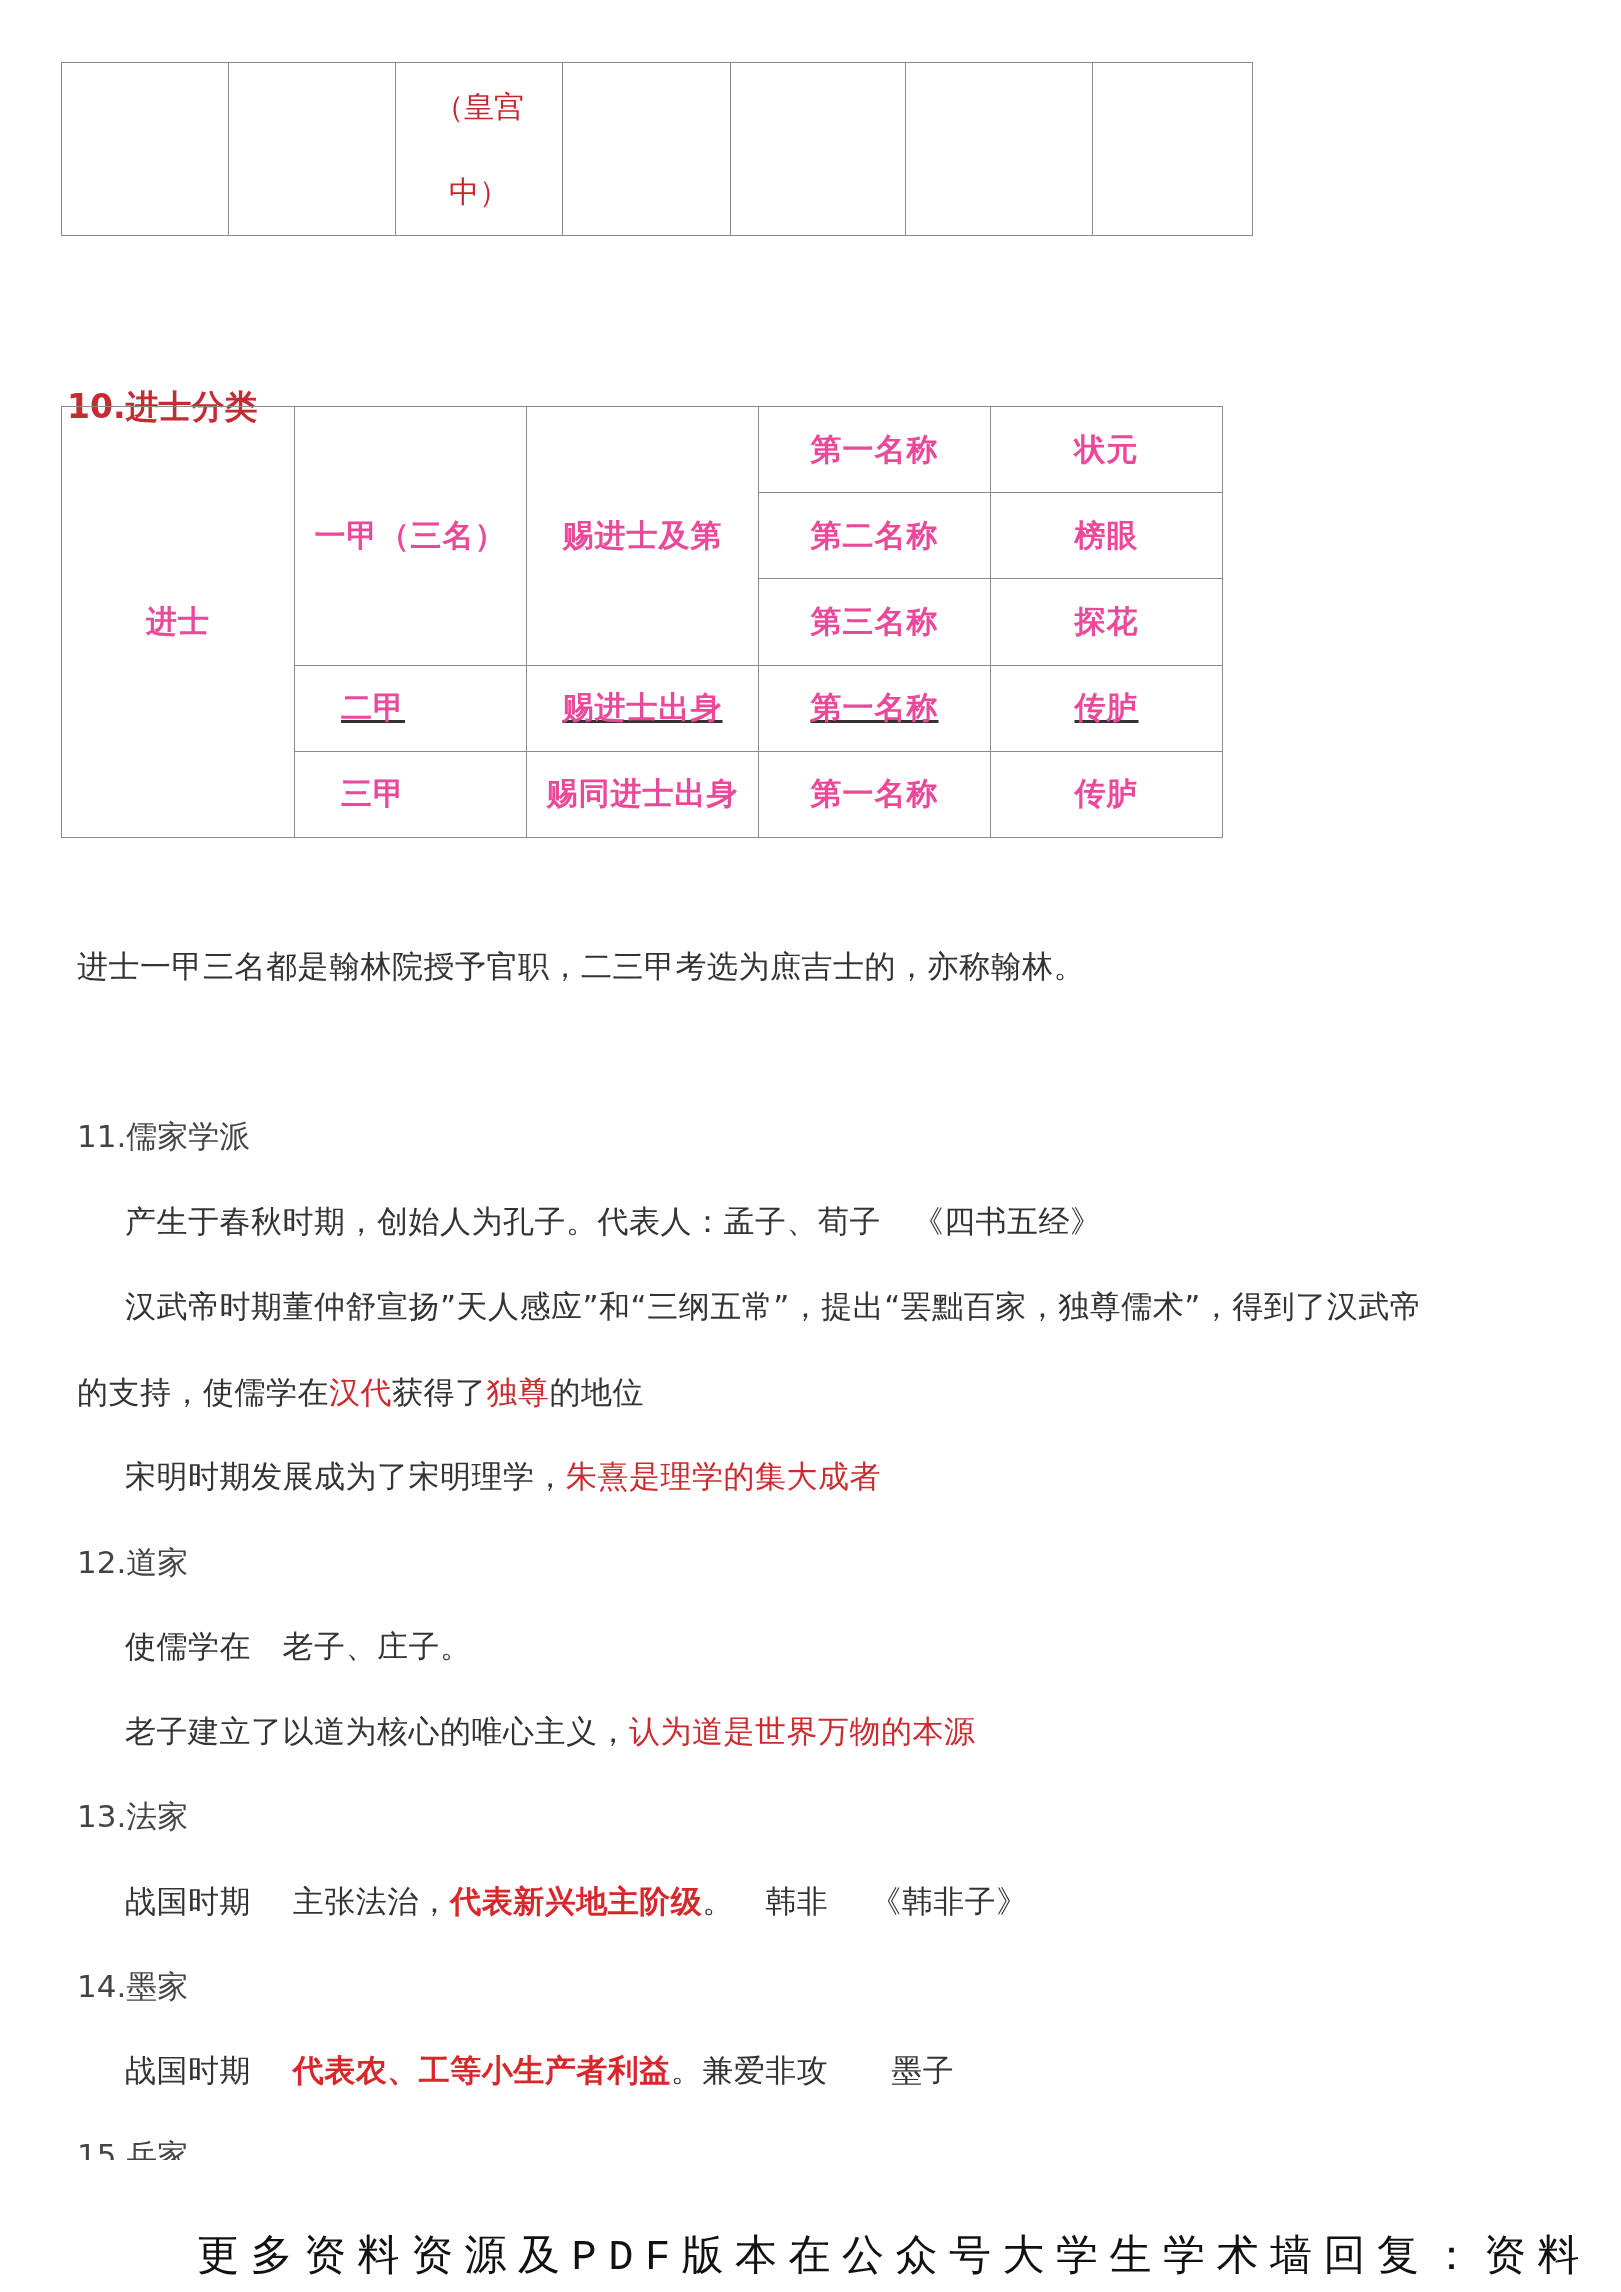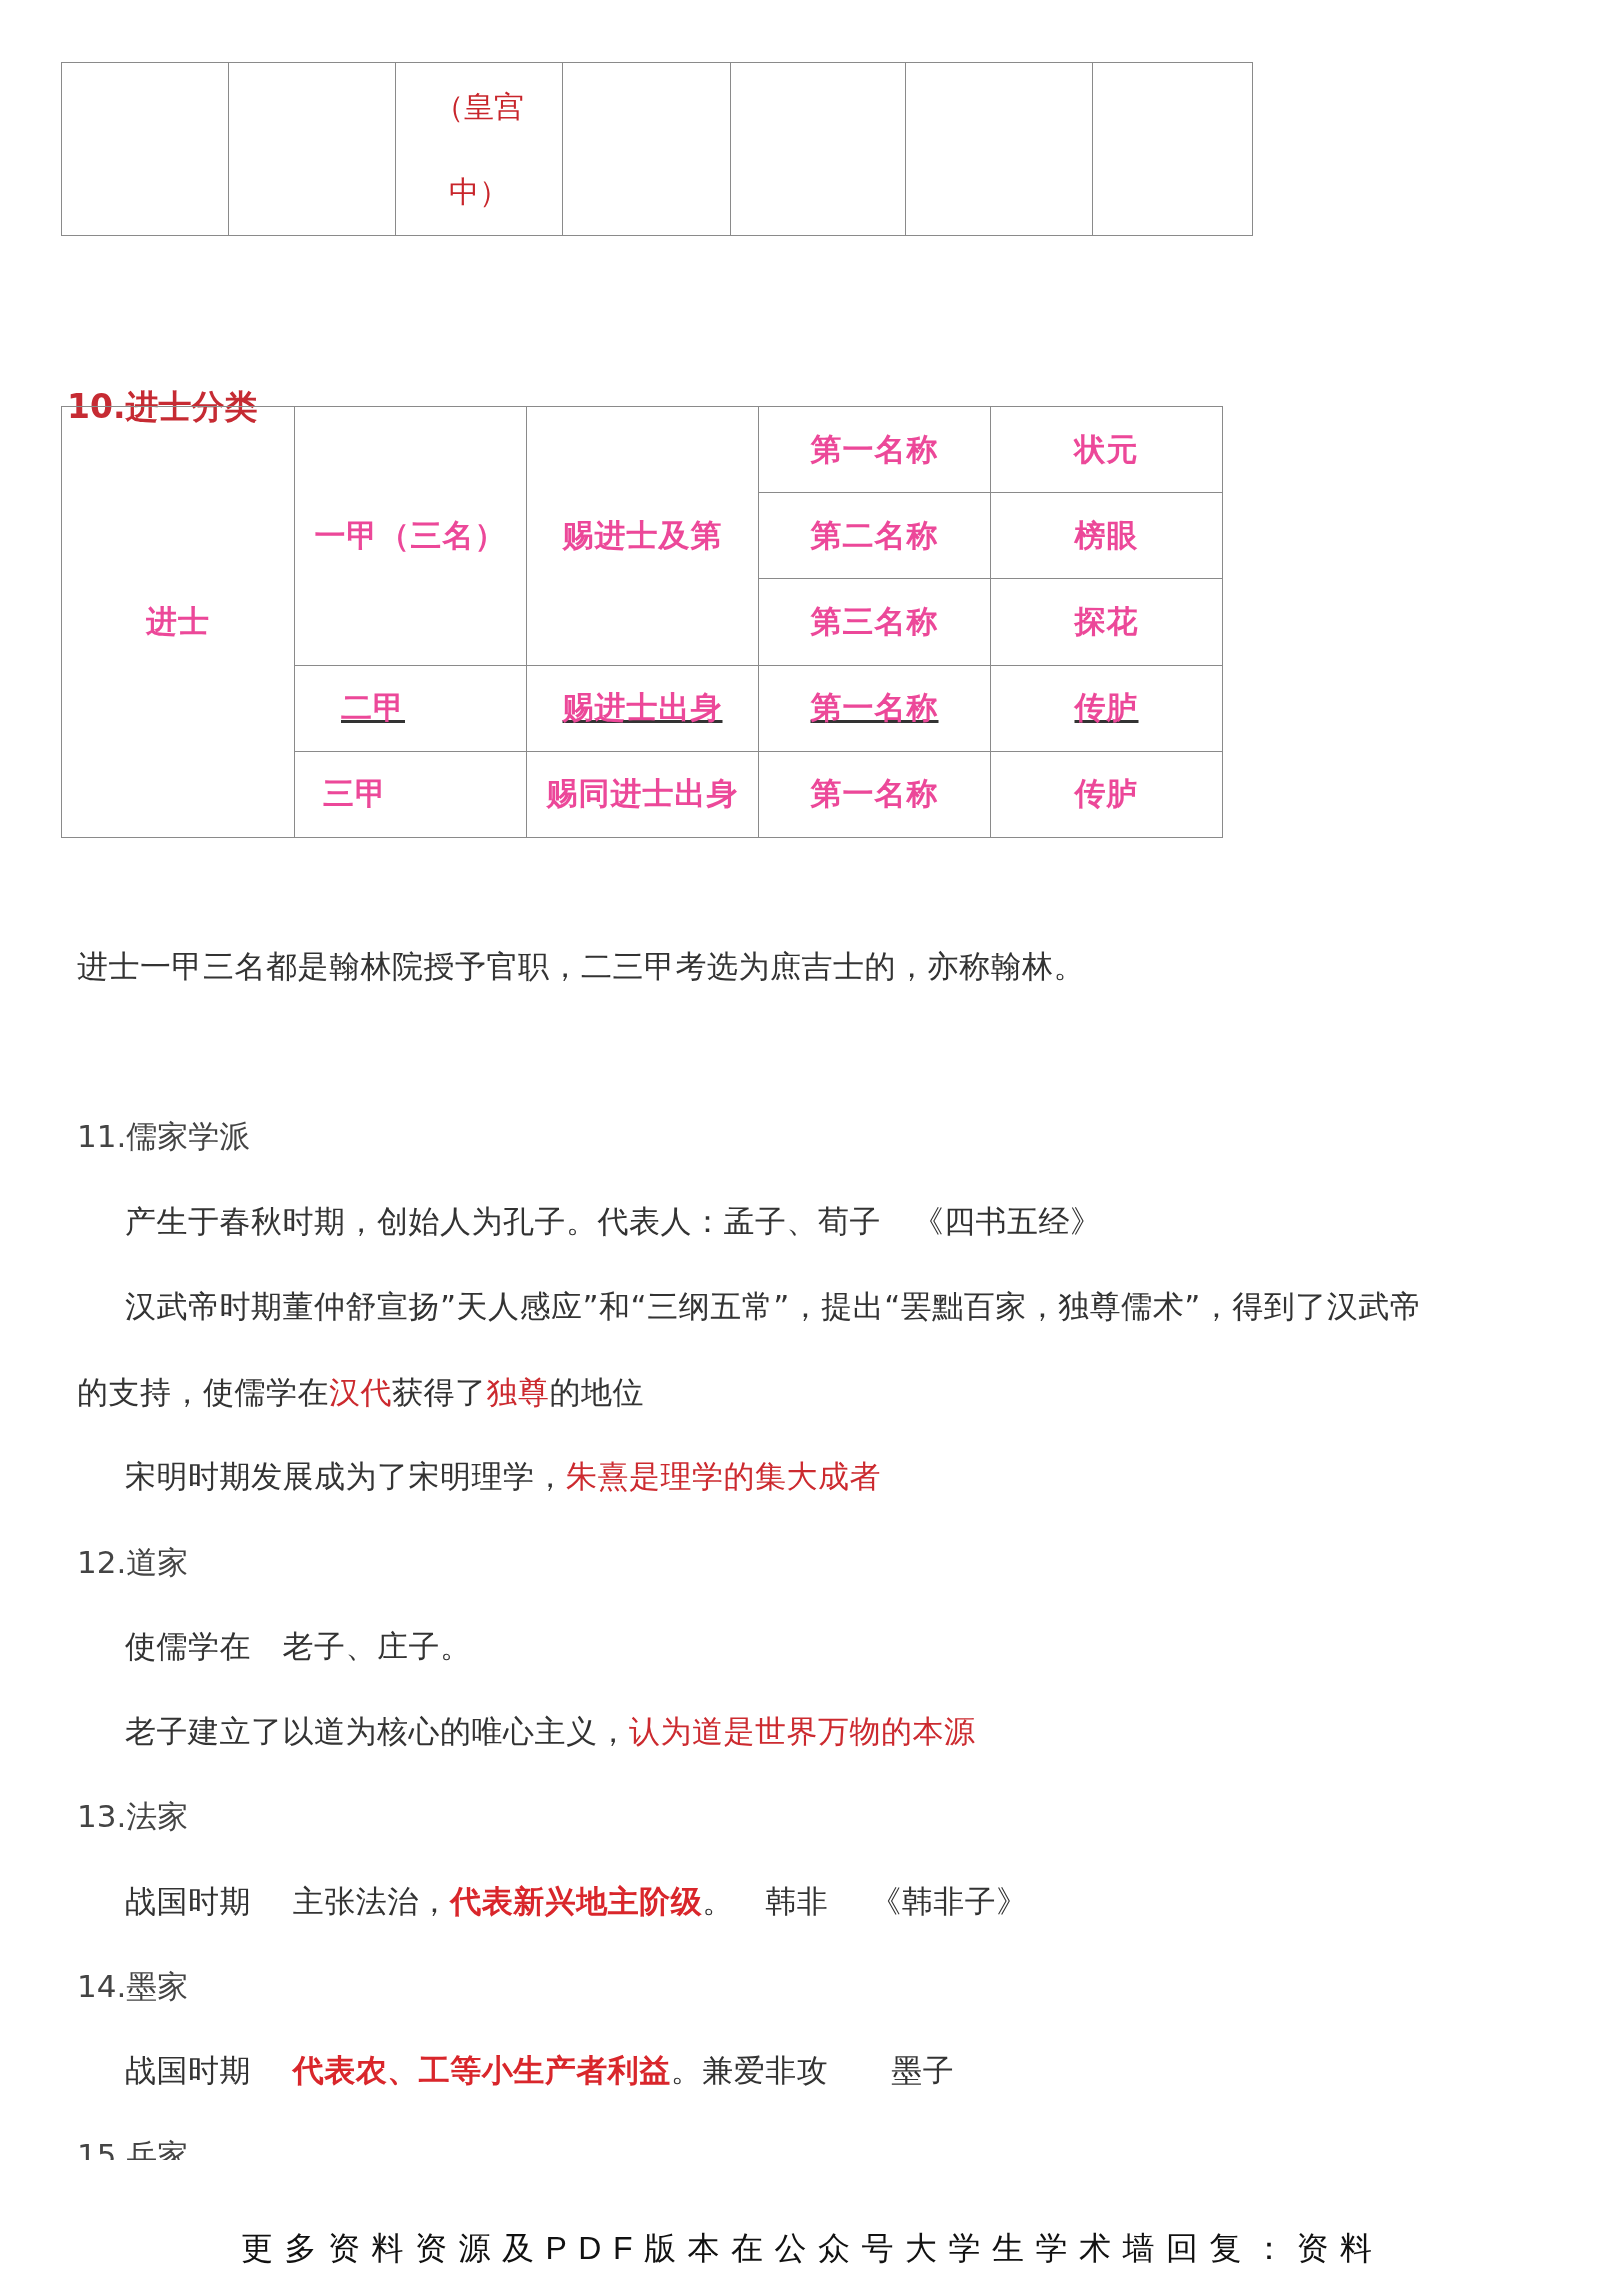--- a/index.html
+++ b/index.html
@@ -9,21 +9,21 @@
   }
   .abs { position: absolute; }
   table.grid { border-collapse: collapse; position: absolute; table-layout: fixed; }
   table.grid td { border: 1.9px solid #8a8a8a; padding: 0; text-align: center; vertical-align: middle; }
   .red { color: #cc2a2f; }
   .redb { color: #d9262b; font-weight: bold; }
   .cell-text { font-size: 31px; font-weight: bold; color: #ec4899; letter-spacing: 1px; }
   .heading-red { font-size: 33px; font-weight: bold; color: #c62b33; }
   .para { font-size: 31px; color: #333; white-space: nowrap; letter-spacing: 0.5px; }
   .sec { font-size: 31px; color: #444; white-space: nowrap; }
-  .footer { font-family: Liberation Sans, sans-serif; font-size: 32px; color: #111; letter-spacing: 11.5px; white-space: nowrap; margin-left: 44px; }
+  .footer { font-family: Liberation Mono, monospace; font-size: 42px; color: #111; letter-spacing: 11.5px; white-space: nowrap; }
 </style>
 </head>
 <body>
 
 <table class="grid" style="left:61px; top:62px; width:1185px; height:173px;">
   <tbody>
       <tr style="height:173px;">
     <td style="width:166px;"></td>
     <td style="width:166px;"></td>
     <td style="width:166px; font-size:30px; color:#c8252b; line-height:85px;">
@@ -64,21 +64,21 @@
     <td class="cell-text">第三名称</td>
     <td class="cell-text">探花</td>
   </tr>
   <tr style="height:86px;text-decoration:underline;">
     <td class="cell-text" style="text-align:left; padding-left:46px;">二甲</td>
     <td class="cell-text">赐进士出身</td>
     <td class="cell-text">第一名称</td>
     <td class="cell-text">传胪</td>
   </tr>
   <tr style="height:86px;">
-    <td class="cell-text" style="text-align:left; padding-left:28px;">三甲</td>
+    <td class="cell-text" style="text-align:left; padding-left:46px;">三甲</td>
     <td class="cell-text">赐同进士出身</td>
     <td class="cell-text">第一名称</td>
     <td class="cell-text">传胪</td>
   </tr>
 </tbody>
   </table>
 
 <div class="abs para" style="left:77px; top:946px;">进士一甲三名都是翰林院授予官职，二三甲考选为庶吉士的，亦称翰林。</div>
 
 <div class="abs sec" style="left:77px; top:1116px;">11.儒家学派</div>

